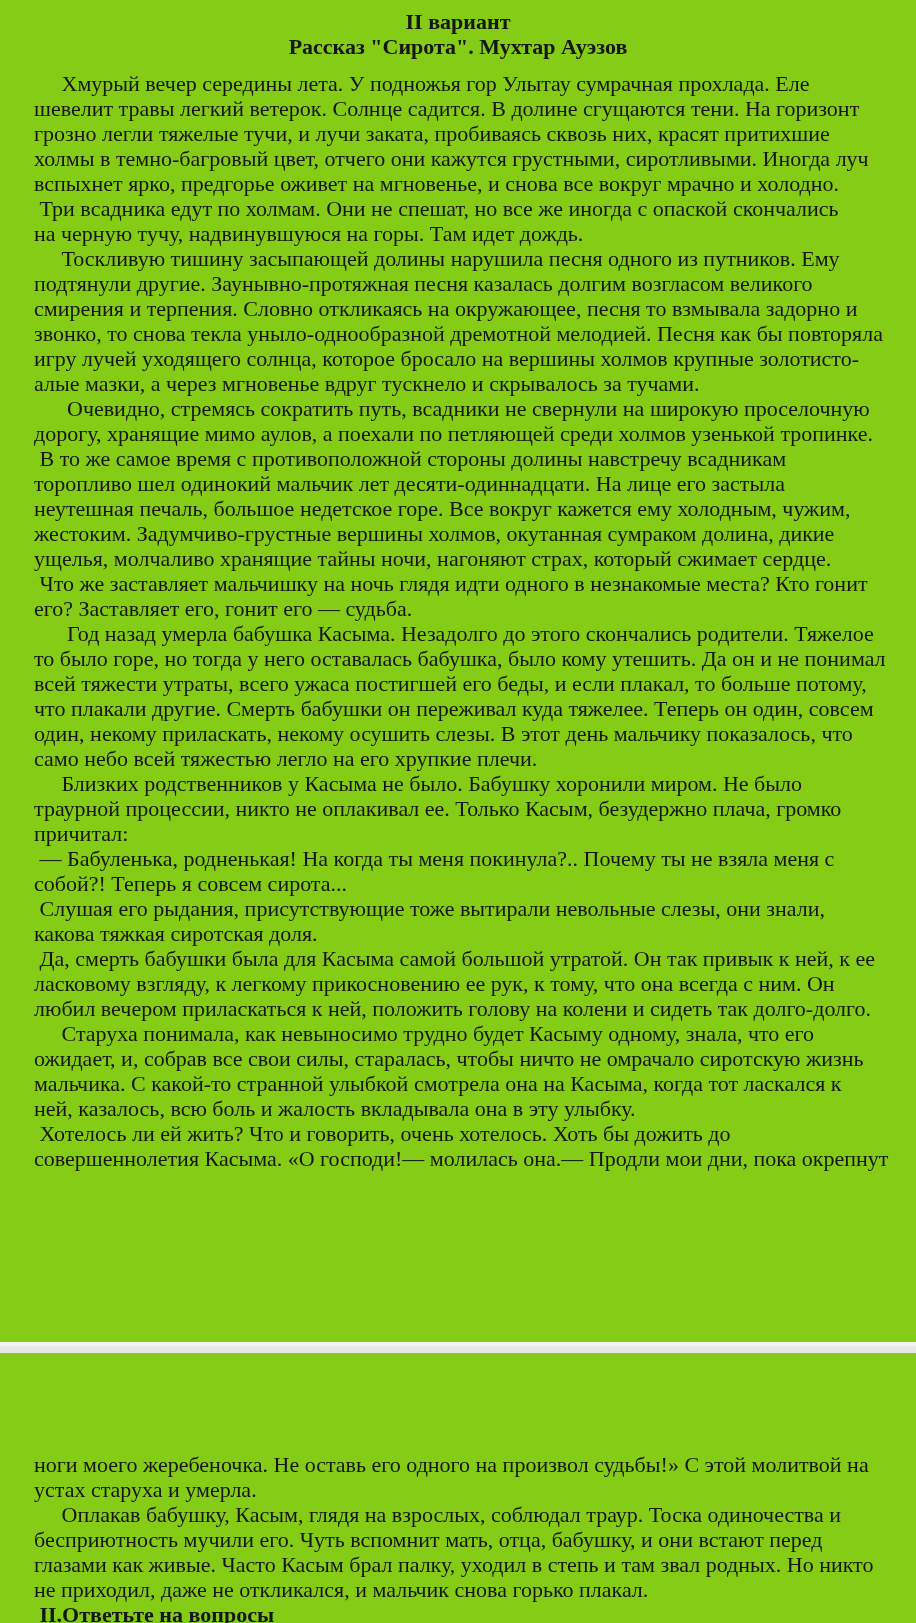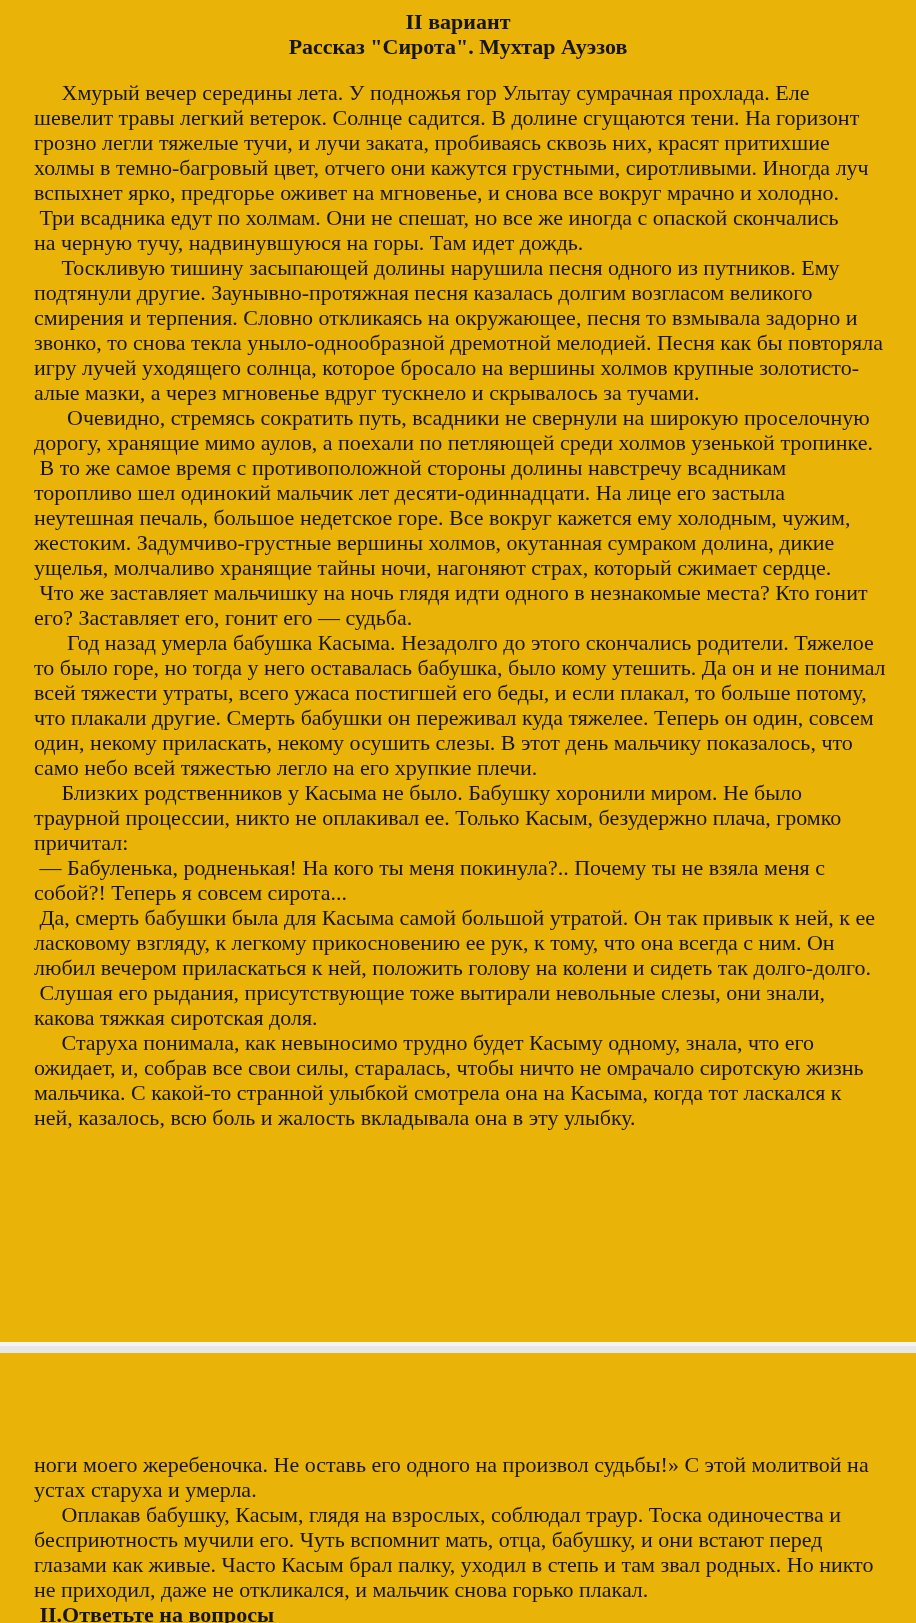--- a/index.html
+++ b/index.html
@@ -5,21 +5,21 @@
   html, body { margin: 0; padding: 0; }
   body {
     width: 916px;
     height: 1623px;
     overflow: hidden;
     background: #ffffff;
     font-family: "Liberation Serif", "DejaVu Serif", serif;
     color: #161616;
   }
   .page {
-    background: #eab308;
+    background: #84cc16;
     box-sizing: border-box;
   }
   .page1 {
     height: 1342px;
     padding-top: 9px;
     overflow: hidden;
   }
   .page2 {
     height: 270px;
     padding-top: 99px;
@@ -31,21 +31,21 @@
     border-top: 4px solid #f3f3f3;
     box-sizing: border-box;
   }
   .doc-header {
     text-align: center;
     font-size: 22px;
     line-height: 25px;
   }
   .bold { font-weight: bold; }
   .text-block {
-    margin-top: 21px;
+    margin-top: 12px;
     padding: 0 26px 0 34px;
     font-size: 22px;
     line-height: 25px;
     text-align: left;
   }
   .page2 .text-block { margin-top: 0; }
   .text-block p {
     margin: 0;
     padding: 0;
     white-space: pre-wrap;
@@ -85,31 +85,33 @@
 его? Заставляет его, гонит его — судьба.</p>
     <p>      Год назад умерла бабушка Касыма. Незадолго до этого скончались родители. Тяжелое
 то было горе, но тогда у него оставалась бабушка, было кому утешить. Да он и не понимал
 всей тяжести утраты, всего ужаса постигшей его беды, и если плакал, то больше потому,
 что плакали другие. Смерть бабушки он переживал куда тяжелее. Теперь он один, совсем
 один, некому приласкать, некому осушить слезы. В этот день мальчику показалось, что
 само небо всей тяжестью легло на его хрупкие плечи.</p>
     <p>     Близких родственников у Касыма не было. Бабушку хоронили миром. Не было
 траурной процессии, никто не оплакивал ее. Только Касым, безудержно плача, громко
 причитал:</p>
-    <p> — Бабуленька, родненькая! На кого ты меня покинула?.. Почему ты не взяла меня с
+    <p> — Бабуленька, родненькая! На когда ты меня покинула?.. Почему ты не взяла меня с
 собой?! Теперь я совсем сирота...</p>
+    <p> Слушая его рыдания, присутствующие тоже вытирали невольные слезы, они знали,
+какова тяжкая сиротская доля.</p>
     <p> Да, смерть бабушки была для Касыма самой большой утратой. Он так привык к ней, к ее
 ласковому взгляду, к легкому прикосновению ее рук, к тому, что она всегда с ним. Он
 любил вечером приласкаться к ней, положить голову на колени и сидеть так долго-долго.</p>
-    <p> Слушая его рыдания, присутствующие тоже вытирали невольные слезы, они знали,
-какова тяжкая сиротская доля.</p>
     <p>     Старуха понимала, как невыносимо трудно будет Касыму одному, знала, что его
 ожидает, и, собрав все свои силы, старалась, чтобы ничто не омрачало сиротскую жизнь
 мальчика. С какой-то странной улыбкой смотрела она на Касыма, когда тот ласкался к
 ней, казалось, всю боль и жалость вкладывала она в эту улыбку.</p>
+    <p> Хотелось ли ей жить? Что и говорить, очень хотелось. Хоть бы дожить до
+совершеннолетия Касыма. «О господи!— молилась она.— Продли мои дни, пока окрепнут</p>
   </div>
 </div>
 
 <div class="page-gap"></div>
 
 <div class="page page2">
   <div class="text-block">
     <p>ноги моего жеребеночка. Не оставь его одного на произвол судьбы!» С этой молитвой на
 устах старуха и умерла.</p>
     <p>     Оплакав бабушку, Касым, глядя на взрослых, соблюдал траур. Тоска одиночества и

